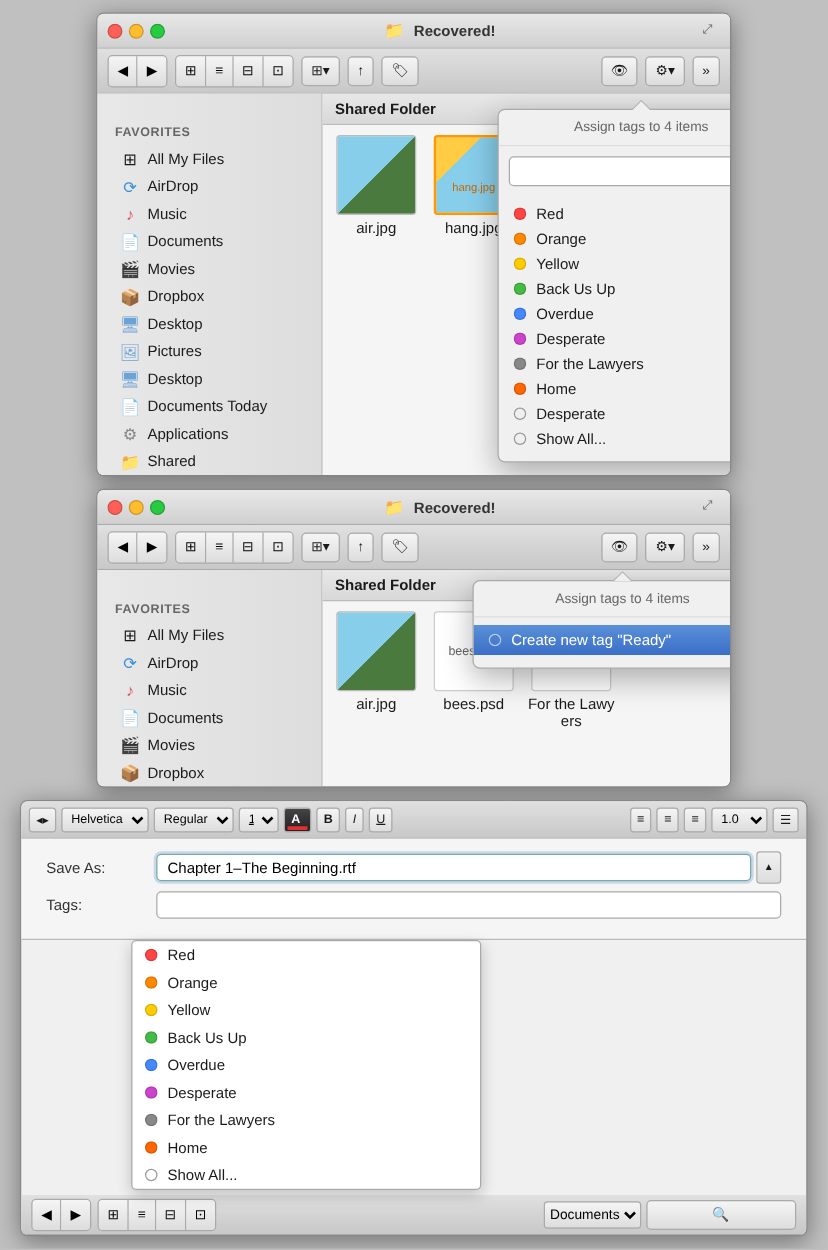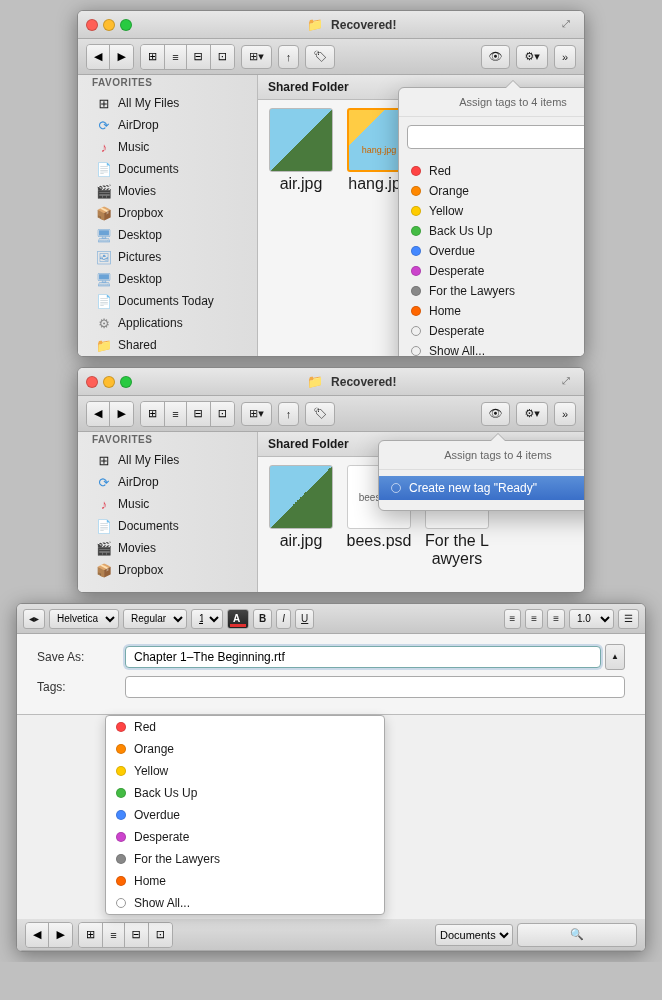--- a/index.html
+++ b/index.html
@@ -109,21 +109,21 @@
       background: #f5f5f5;
       min-height: 240px;
       position: relative;
     }
 
     
     .sidebar {
       width: 180px;
       background: linear-gradient(to right, #e8e8e8, #ddd);
       border-right: 1px solid #bbb;
-      padding-top: 0;
+      padding-top: 24px;
       flex-shrink: 0;
     }
     .sidebar-section-header {
       font-size: 10px;
       font-weight: bold;
       color: #666;
       padding: 2px 14px 4px;
       text-transform: uppercase;
       letter-spacing: 0.5px;
     }
@@ -178,21 +178,21 @@
       height: 64px;
       background: #ddd;
       border: 1px solid #bbb;
       border-radius: 3px;
       display: flex;
       align-items: center;
       justify-content: center;
       overflow: hidden;
     }
     .file-name {
-      font-size: 16px;
+      font-size: 12px;
       text-align: center;
       margin-top: 3px;
       word-break: break-all;
     }
 
     
     .popover {
       position: absolute;
       top: 40px;
       left: 160px;

